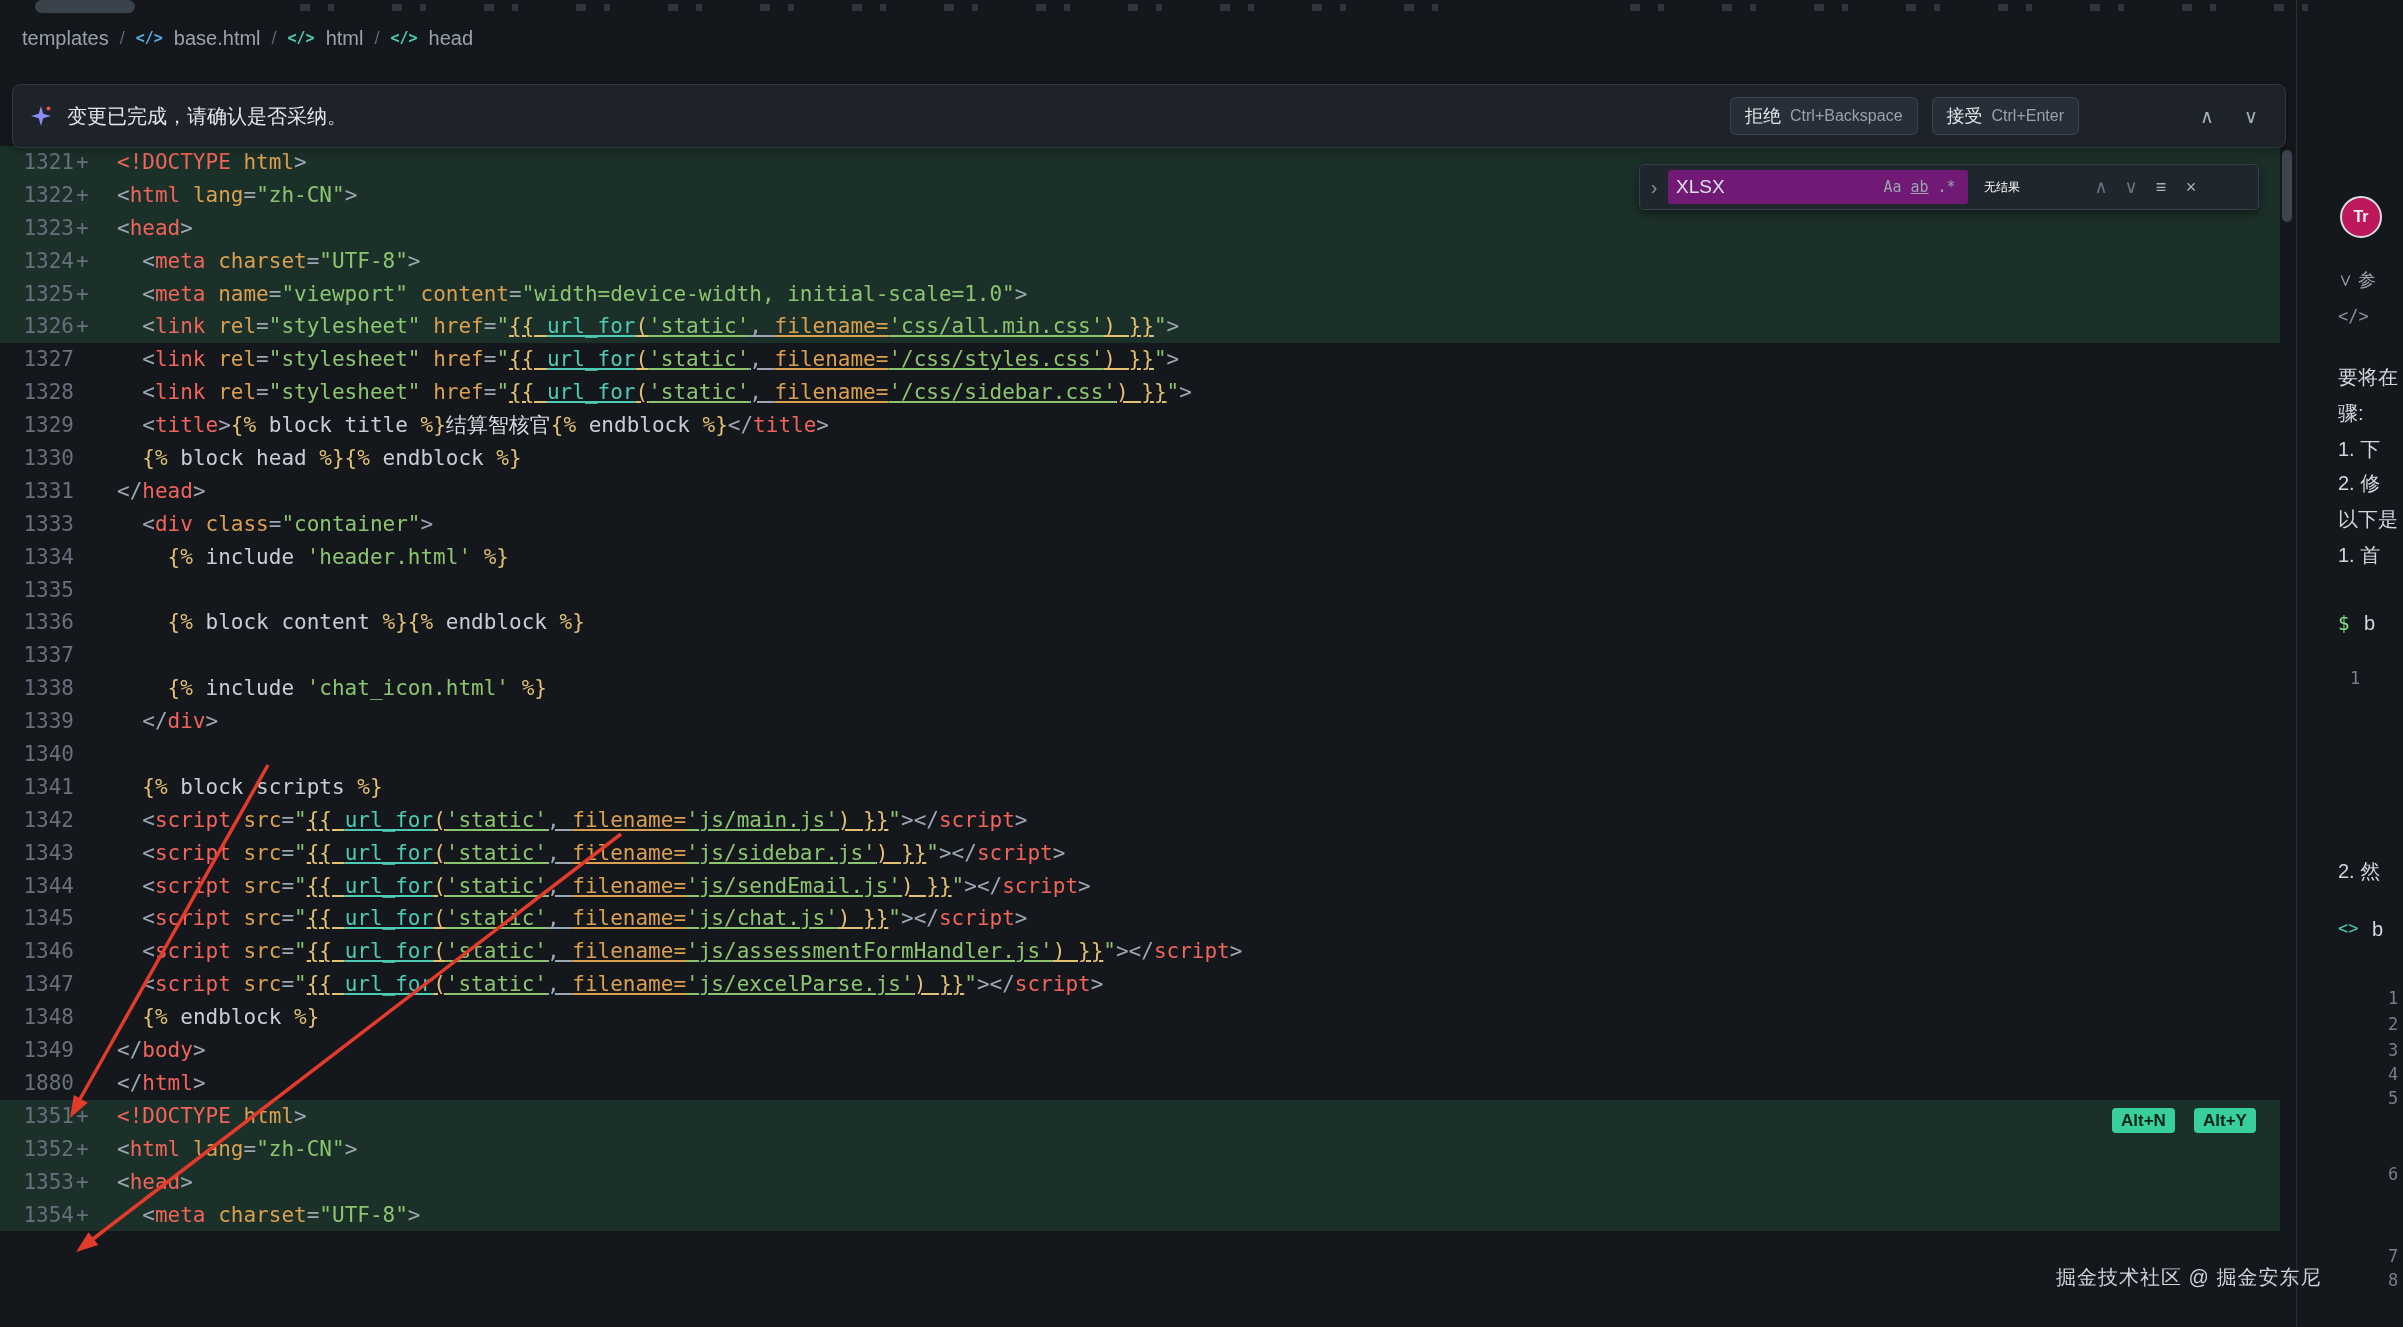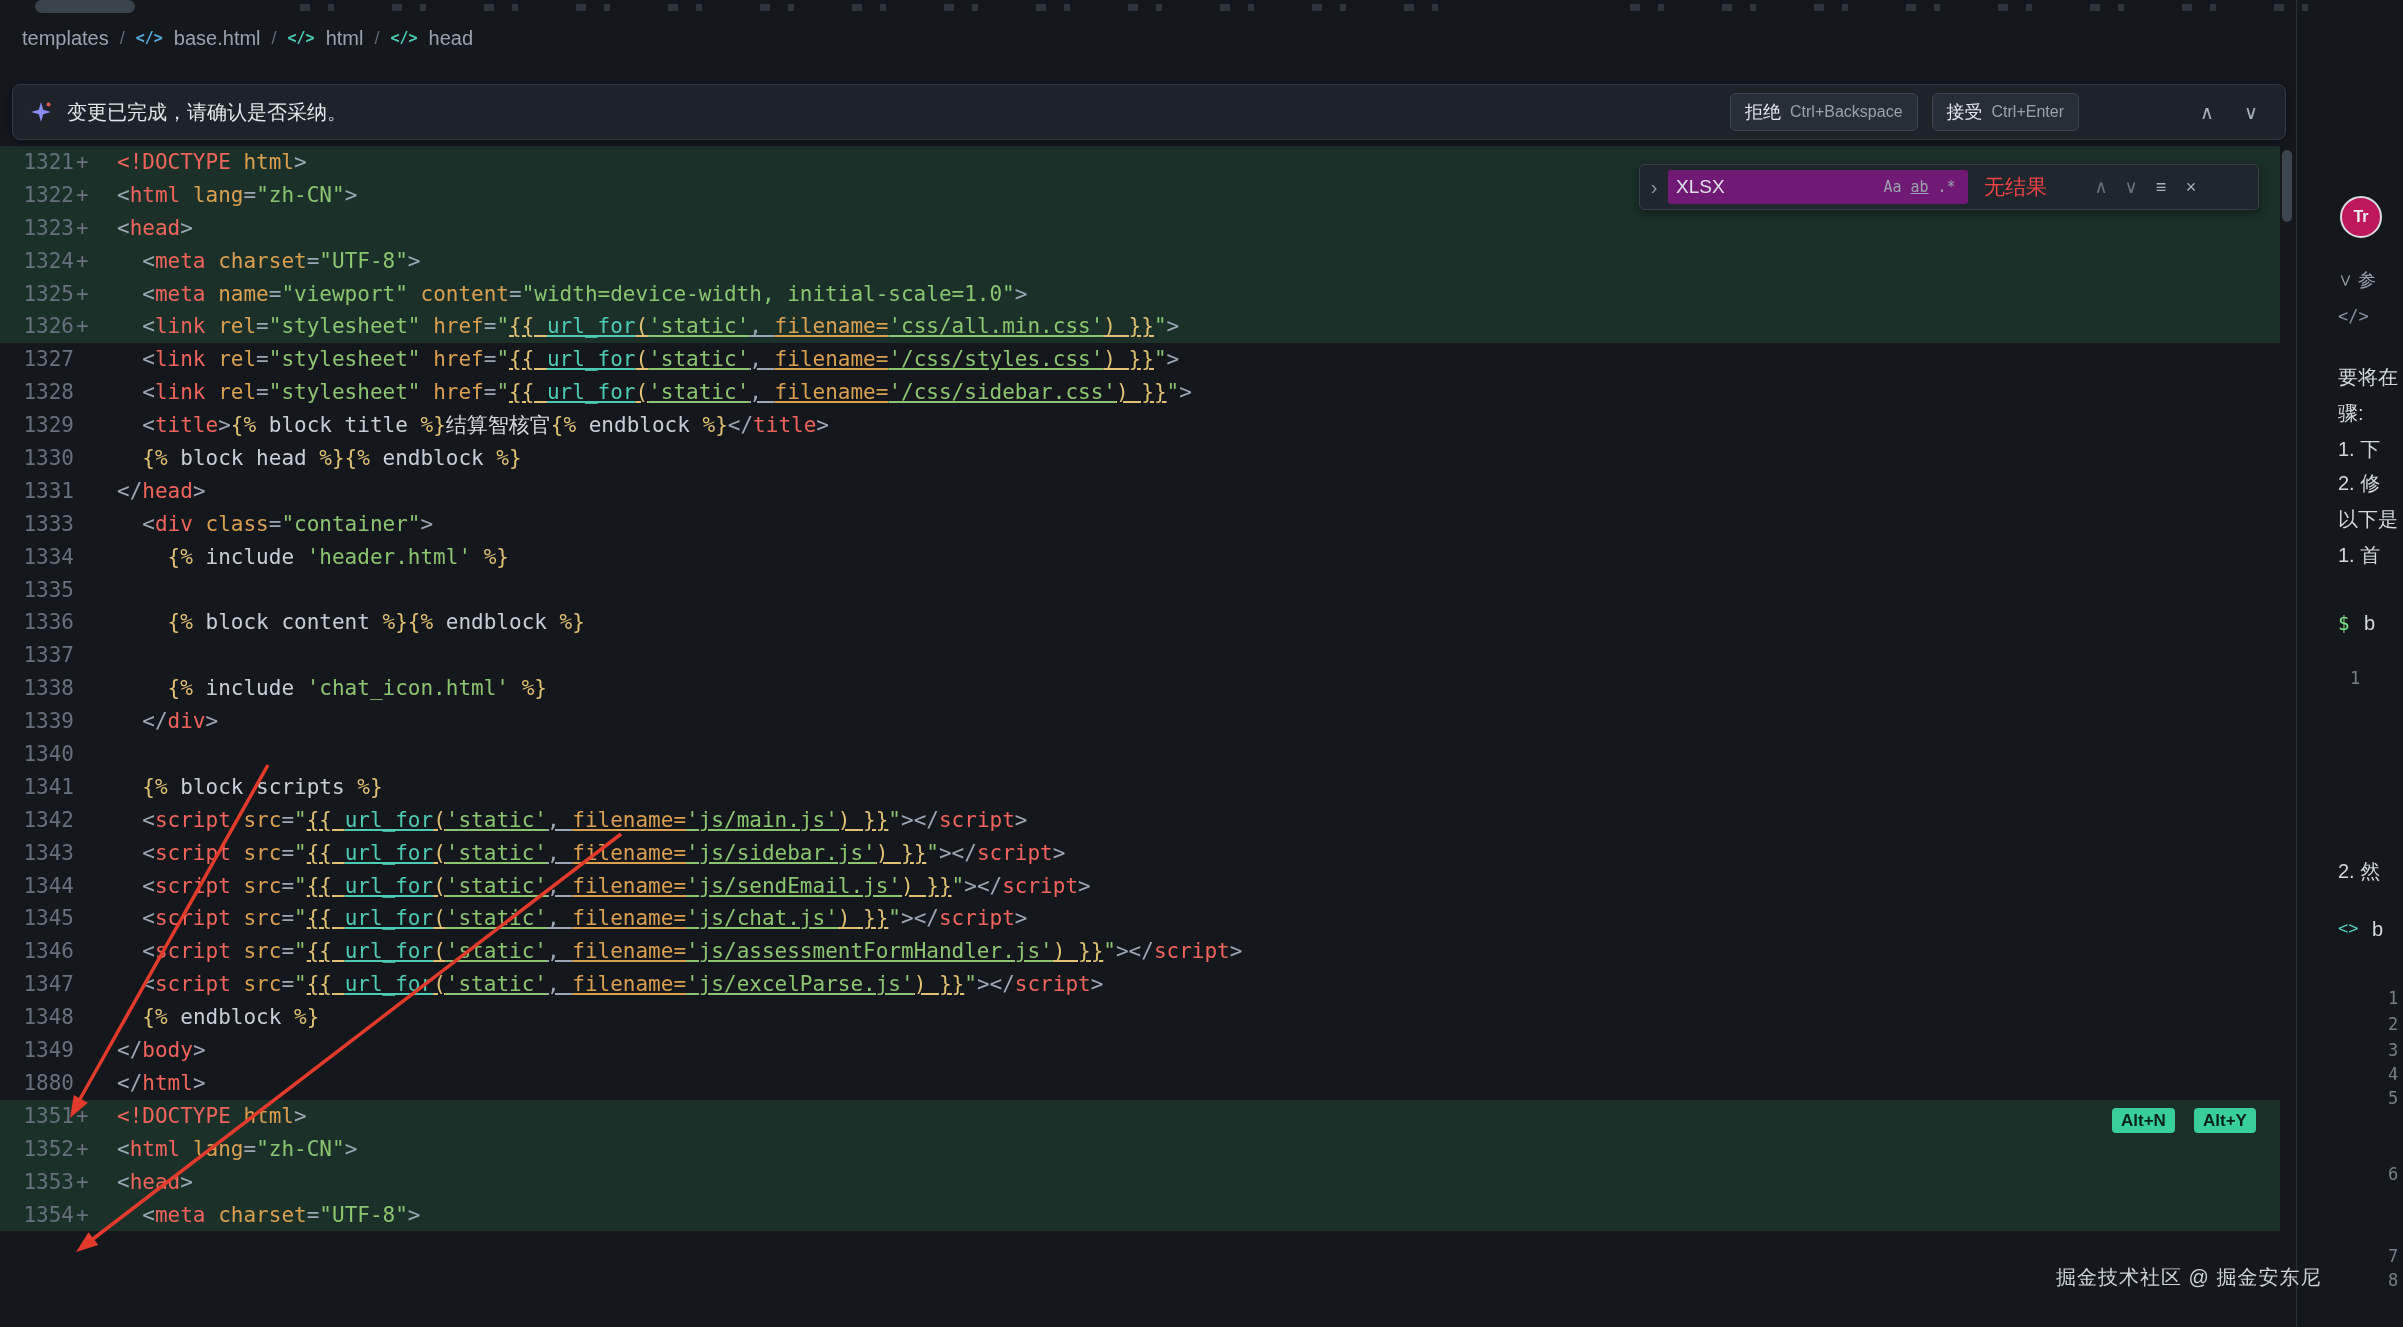--- a/index.html
+++ b/index.html
@@ -16,21 +16,21 @@
   .d2{left:1630px;width:710px;}
   
   .breadcrumb{position:absolute;left:0;top:15px;width:2296px;height:46px;box-sizing:border-box;
     display:flex;align-items:center;gap:11px;padding-left:22px;font-size:20px;color:#98a2ae;background:#14171c;}
   .bc-sep{color:#5f6873;font-size:18px;}
   .bc-icon{font-family:"DejaVu Sans Mono",monospace;font-size:15px;font-weight:bold;}
   .bc-icon.file{color:#56aadd;}
   .bc-icon.sym{color:#4ecbb5;}
   .bc-item{cursor:default;}
   
-  .notif{position:absolute;left:12px;top:84px;width:2274px;height:56px;box-sizing:border-box;
+  .notif{position:absolute;left:12px;top:84px;width:2274px;height:64px;box-sizing:border-box;
     background:#1e232a;border:1px solid #303843;border-radius:8px;display:flex;align-items:center;
     gap:14px;padding:0 16px;box-shadow:0 2px 10px rgba(0,0,0,.35);z-index:6;}
   .notif-msg{font-size:20px;color:#e3e6ea;}
   .notif-actions{margin-left:auto;display:flex;gap:14px;align-items:center;}
   .nbtn{display:flex;align-items:center;gap:9px;background:#272e37;border:1px solid #3b4450;border-radius:6px;
     height:38px;padding:0 14px;font-size:18px;color:#e3e6ea;cursor:pointer;white-space:nowrap;}
   .nbtn .hint{color:#98a2ae;font-size:16px;}
   .nav-chevrons{display:flex;gap:8px;margin-left:96px;}
   .chev{width:36px;height:36px;display:flex;align-items:center;justify-content:center;color:#a7b0ba;font-size:19px;border-radius:6px;cursor:pointer;}
   
@@ -57,21 +57,21 @@
   .sb-thumb{position:absolute;left:2282px;top:150px;width:10px;height:72px;background:#3d454f;border-radius:5px;z-index:4;}
   
   .search{position:absolute;left:1639px;top:164px;width:620px;height:46px;box-sizing:border-box;z-index:7;
     background:#20262d;border:1px solid #373f49;border-radius:5px;display:flex;align-items:center;
     padding:0 8px 0 0;box-shadow:0 3px 10px rgba(0,0,0,.45);}
   .sw-toggle{width:28px;text-align:center;color:#8b95a1;font-size:20px;cursor:pointer;}
   .sw-input{width:300px;height:34px;background:#701a75;border-radius:3px;display:flex;align-items:center;padding:0 8px;box-sizing:border-box;}
   .sw-value{color:#dde1e6;font-size:19px;flex:1;}
   .sw-opt{width:27px;height:26px;display:flex;align-items:center;justify-content:center;color:#9aa3ad;font-size:15px;border-radius:3px;cursor:pointer;font-family:"DejaVu Sans Mono",monospace;}
   .sw-opt.word{text-decoration:underline;}
-  .sw-results{color:#ef4444;font-size:21px;margin:0 16px;min-width:86px;}
+  .sw-results{color:#ffffff;font-size:12px;margin:0 16px;min-width:86px;}
   .sw-ic{width:30px;height:30px;display:flex;align-items:center;justify-content:center;color:#aab3bd;font-size:18px;border-radius:4px;cursor:pointer;}
   .sw-ic.dis{color:#6a737d;}
   
   .kbd{position:absolute;background:#38cf9a;color:#06231a;font-weight:bold;font-size:17px;line-height:25px;
     padding:0 9px;border-radius:4px;z-index:8;}
   .kbdN{left:2112px;top:1108px;}
   .kbdY{left:2194px;top:1108px;}
   
   .watermark{position:absolute;left:2056px;top:1264px;font-size:20px;color:#cfd4db;letter-spacing:1px;z-index:9;white-space:nowrap;}
   

